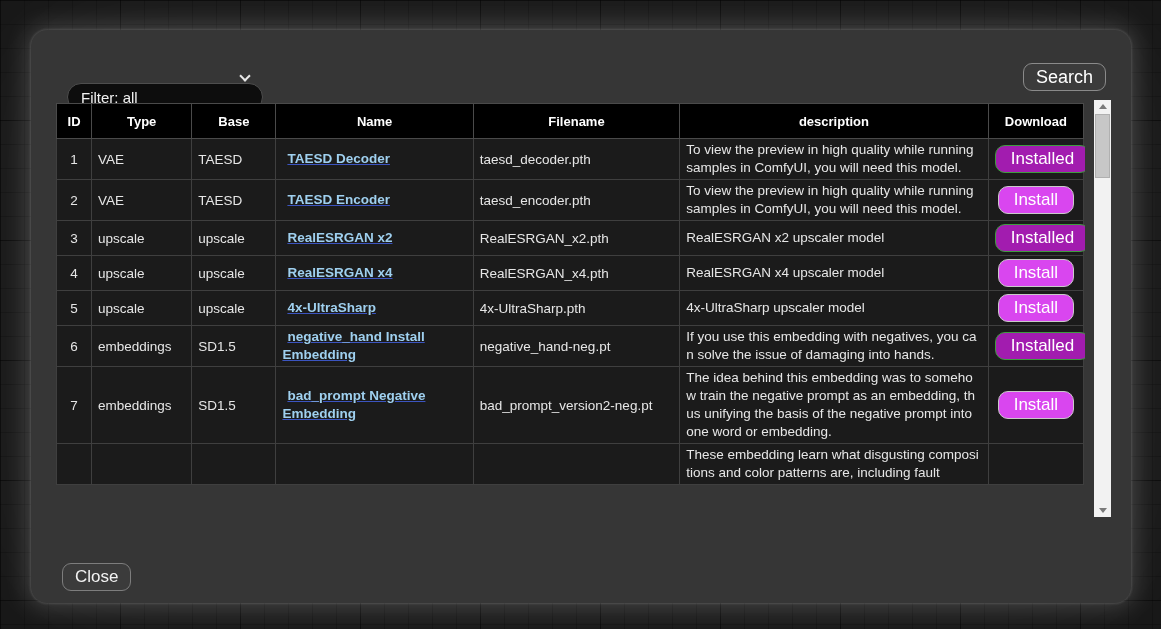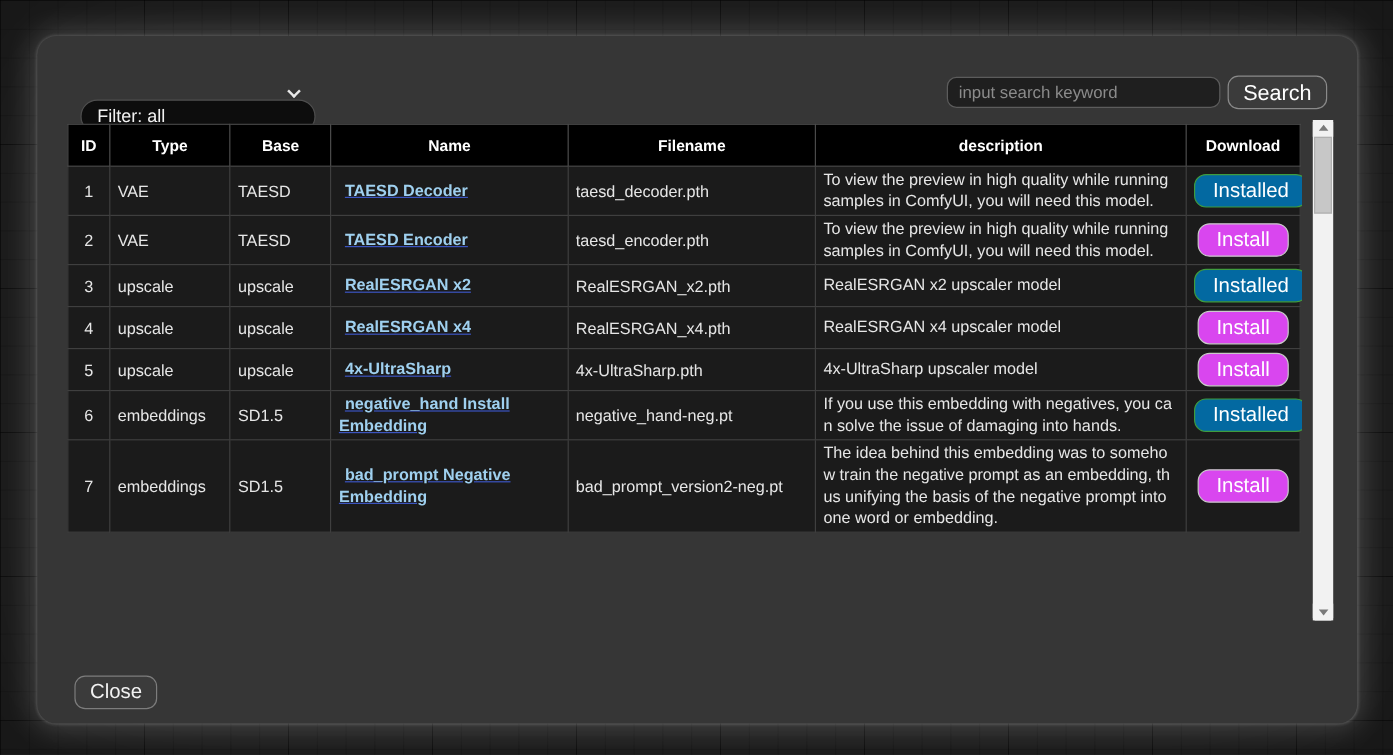--- a/index.html
+++ b/index.html
@@ -99,21 +99,21 @@
     color: #e2e2e2;
     margin-top: 40px;
   }
   td.c-dl { text-align: center; padding: 2px 2px; }
   .btn-install, .btn-installed {
     font-family: "Liberation Sans", sans-serif;
     font-size: 17px; color: #fff; border-radius: 10px;
     padding: 2px 15px; cursor: pointer; line-height: 22px;
   }
   .btn-install { background: #d946ef; border: 1px solid #c9c9c9; }
-  .btn-installed { background: #0369a1; border: 1px solid #3f9c3f; }
+  .btn-installed { background: #a21caf; border: 1px solid #3f9c3f; }
   
   .scrollbar {
     position: absolute; left: 1063px; top: 70px; width: 17px; height: 417px;
     background: #f2f2f2; border-radius: 2px;
   }
   .sb-arrow { position: absolute; left: 0; width: 17px; height: 14px; background: #f2f2f2; }
   .sb-arrow.up { top: 0; }
   .sb-arrow.down { bottom: 0; }
   .sb-arrow::after {
     content: ""; position: absolute; left: 4.5px;
@@ -143,21 +143,20 @@
 <div class="dialog">
 
   <div class="filter-wrap">
     <select class="filter-select">
       <option>Filter: all</option>
     </select>
     <span class="filter-chevron"></span>
   </div>
 
   <div class="search-area">
-    <input class="search-input" type="text" placeholder="input search keyword" style="">
     <button class="search-btn">Search</button>
   </div>
 
   <div class="table-wrap">
     <table class="models">
       <colgroup>
         <col class="c1">
           <col class="c2">
           <col class="c3">
           <col class="c4">
@@ -233,20 +232,29 @@
           </tr>
           <tr>
             <td class="c-id">7</td>
             <td class="c-type">embeddings</td>
             <td class="c-base">SD1.5</td>
             <td class="c-name"><a href="#">bad_prompt Negative Embedding</a></td>
             <td class="c-file">bad_prompt_version2-neg.pt</td>
             <td class="c-desc">The idea behind this embedding was to somehow train the negative prompt as an embedding, thus unifying the basis of the negative prompt into one word or embedding.</td>
             <td class="c-dl"><button class="btn-install">Install</button></td>
           </tr>
+          <tr>
+            <td class="c-id"></td>
+            <td class="c-type"></td>
+            <td class="c-base"></td>
+            <td class="c-name"></td>
+            <td class="c-file"></td>
+            <td class="c-desc">These embedding learn what disgusting compositions and color patterns are, including fault</td>
+            <td class="c-dl"></td>
+          </tr>
         </tbody>
     </table>
   </div>
 
   <div class="scrollbar">
     <div class="sb-arrow up"></div>
     <div class="sb-thumb"></div>
     <div class="sb-arrow down"></div>
   </div>
 

